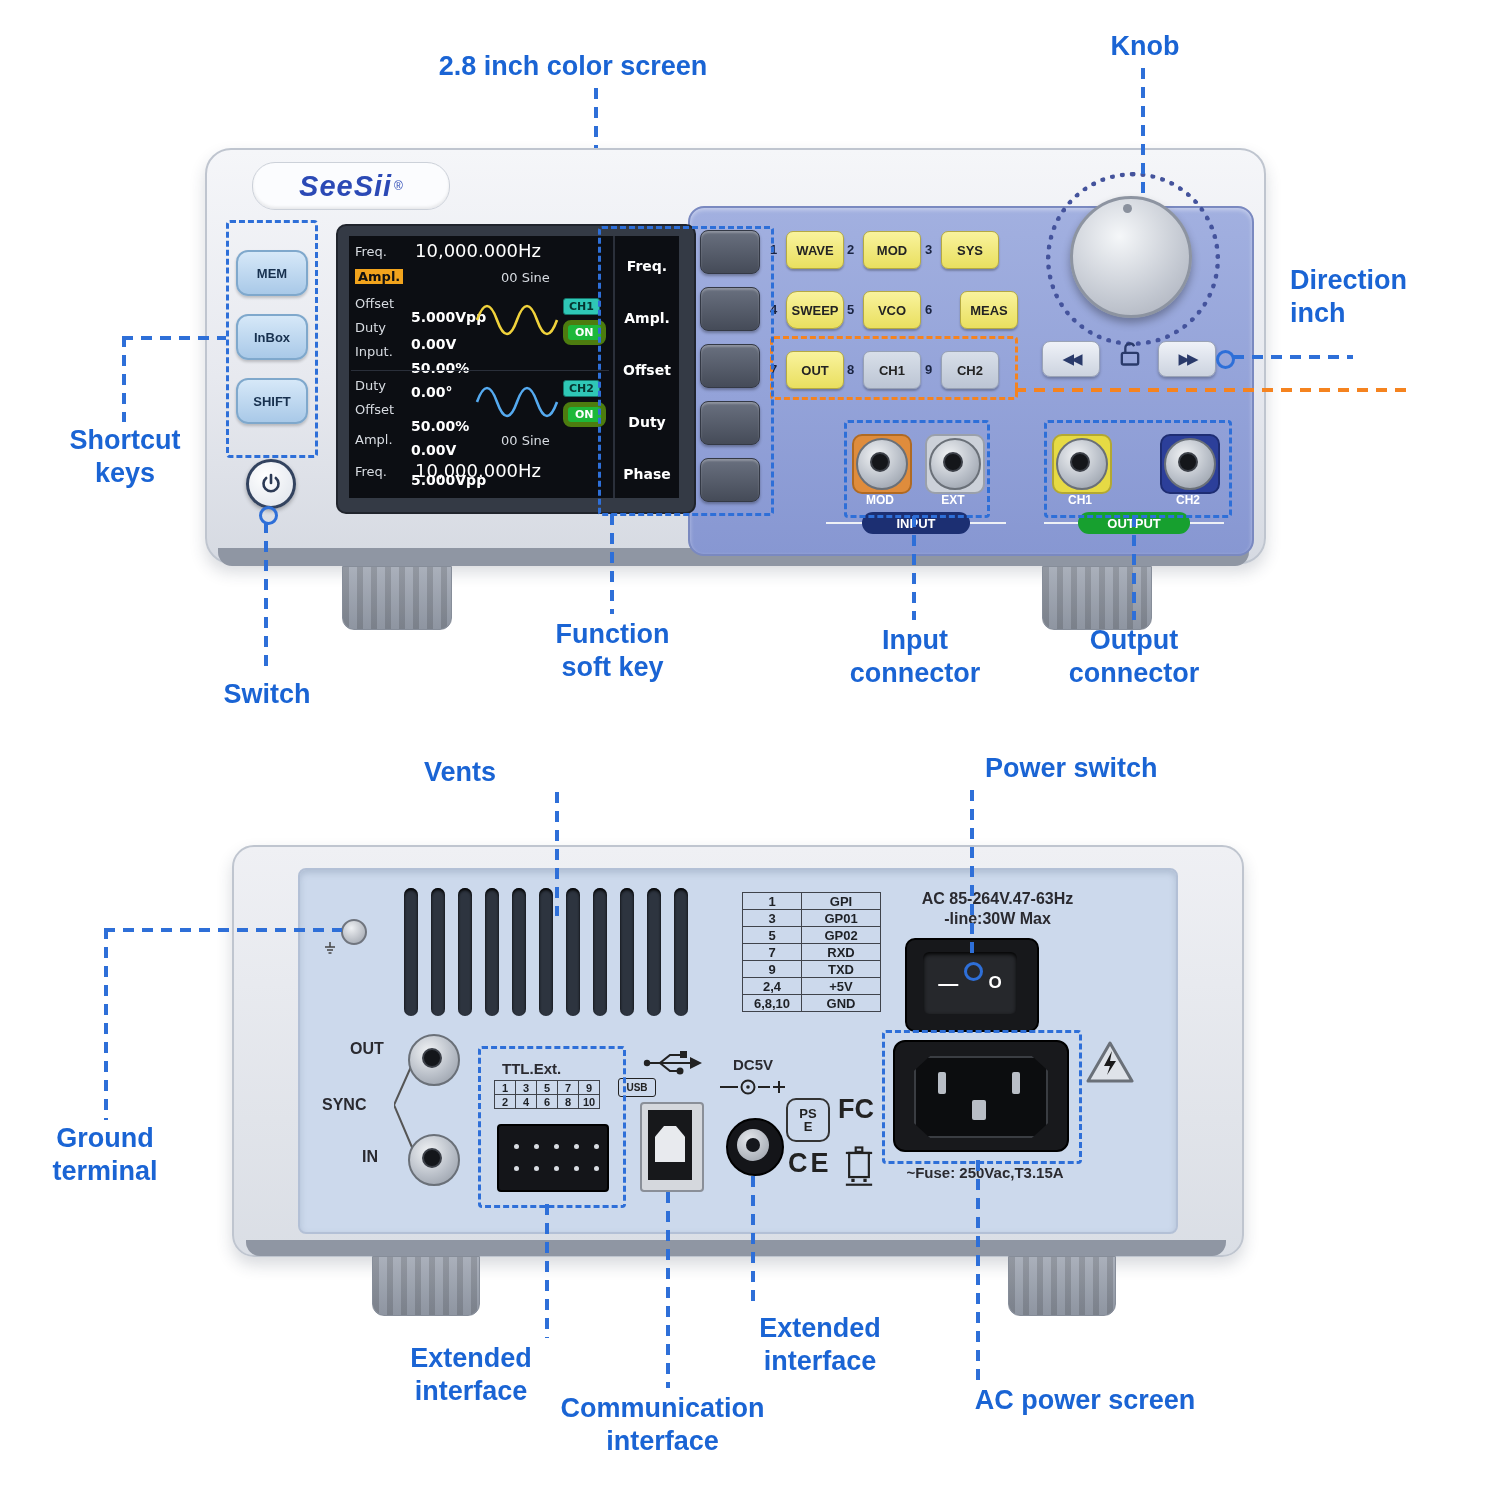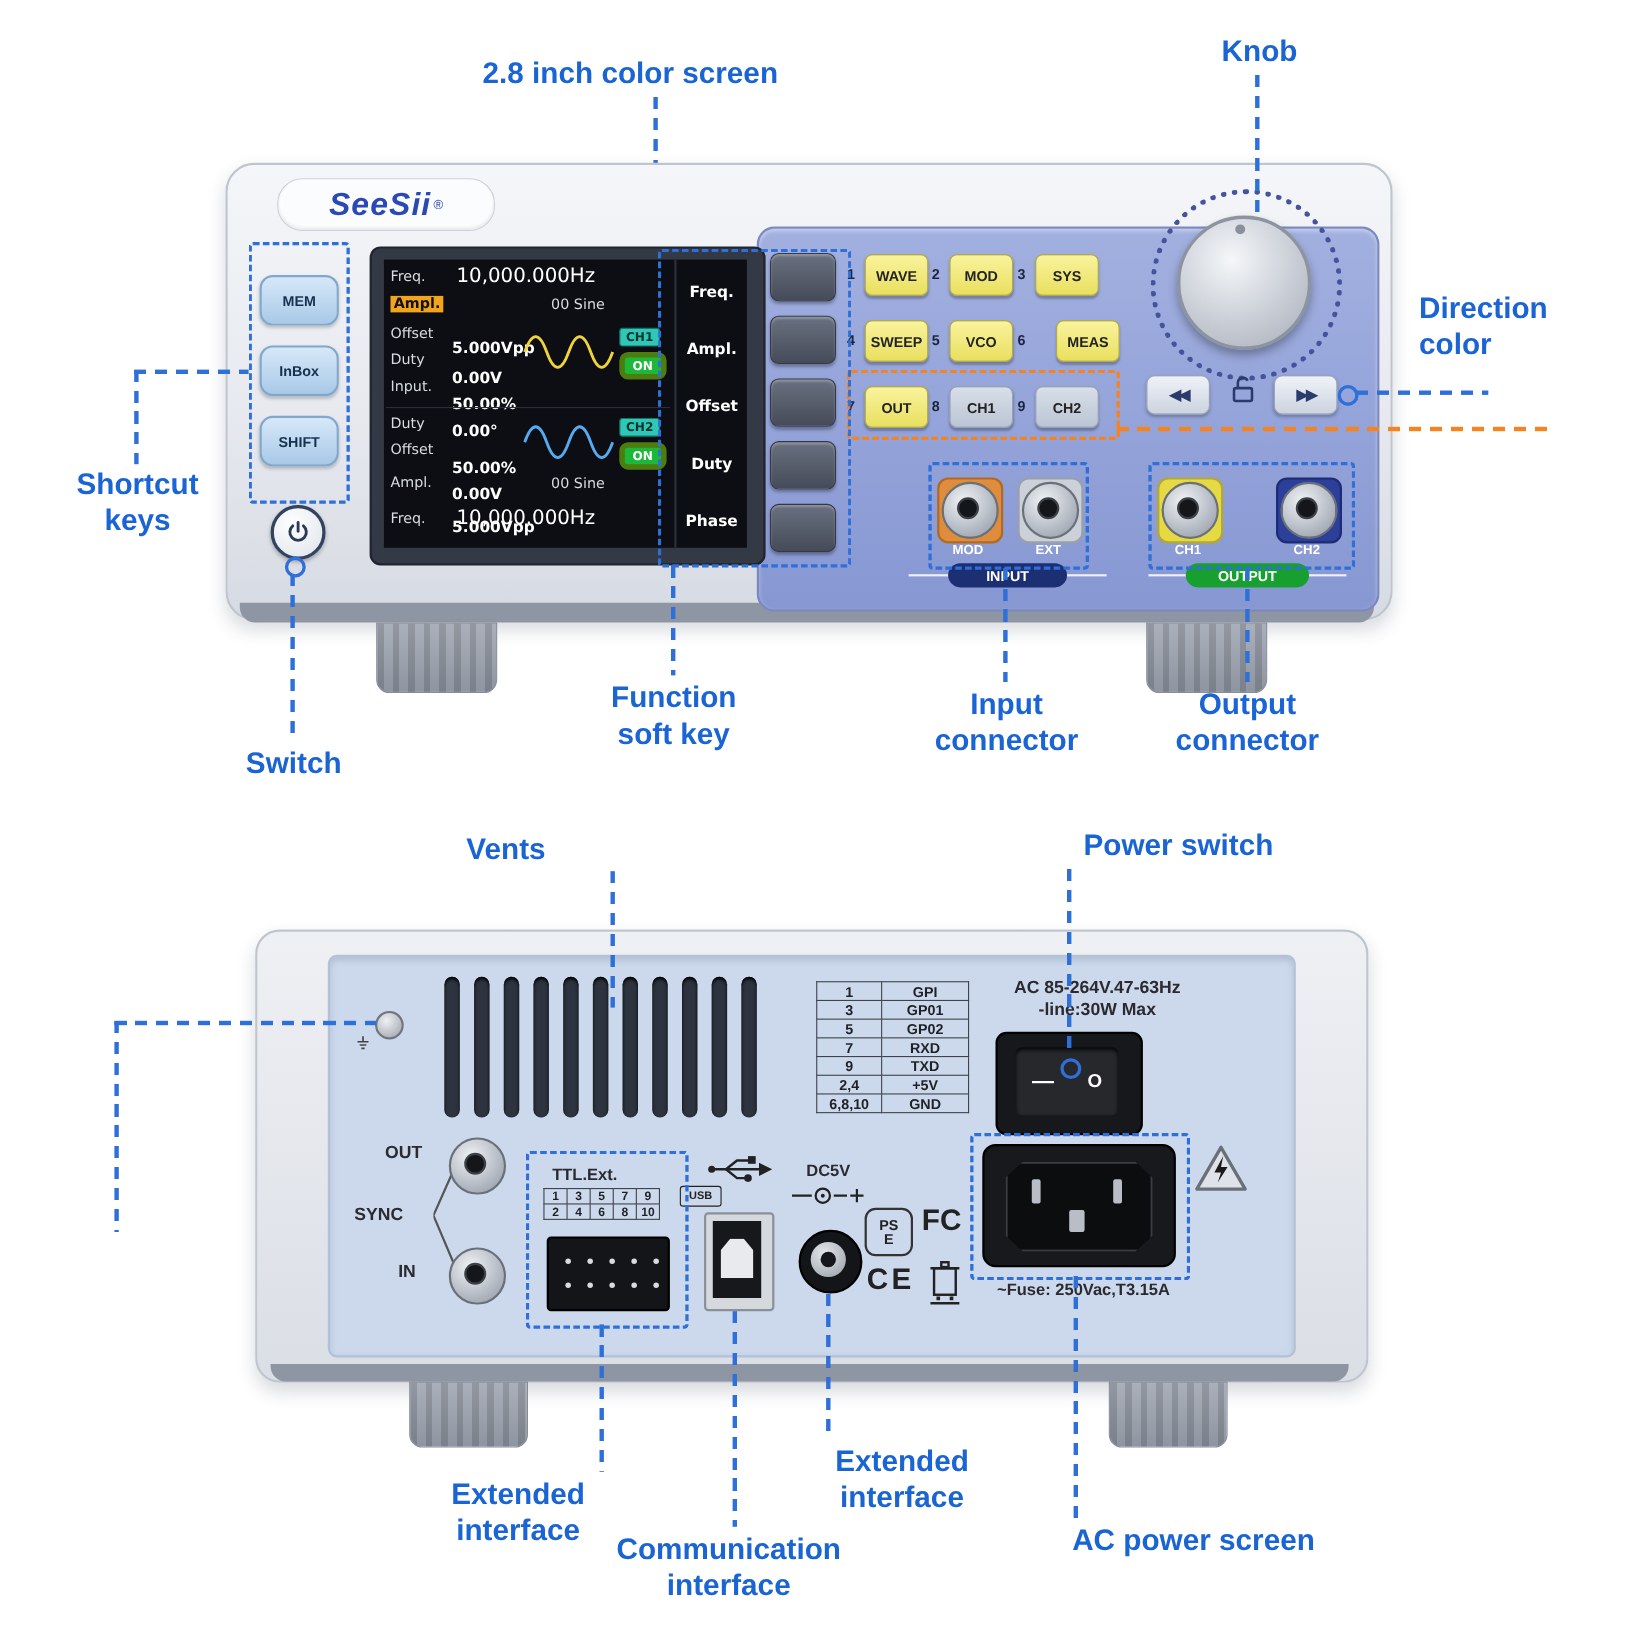--- a/index.html
+++ b/index.html
@@ -166,21 +166,21 @@
   <div class="softkey" style="top:401px;"></div>
   <div class="softkey" style="top:458px;"></div>
 
   <span class="keynum" style="left:770px;top:242px;">1</span>
   <div class="key ky" style="left:786px;top:231px;">WAVE</div>
   <span class="keynum" style="left:847px;top:242px;">2</span>
   <div class="key ky" style="left:863px;top:231px;">MOD</div>
   <span class="keynum" style="left:925px;top:242px;">3</span>
   <div class="key ky" style="left:941px;top:231px;">SYS</div>
   <span class="keynum" style="left:770px;top:302px;">4</span>
-  <div class="key ky" style="left:786px;top:291px;">SWEEP</div>
+  <div class="key ky" style="left:786px;top:291px;border-radius:11px;">SWEEP</div>
   <span class="keynum" style="left:847px;top:302px;">5</span>
   <div class="key ky" style="left:863px;top:291px;">VCO</div>
   <span class="keynum" style="left:925px;top:302px;">6</span>
   <div class="key ky" style="left:960px;top:291px;">MEAS</div>
   <span class="keynum" style="left:770px;top:362px;">7</span>
   <div class="key ky" style="left:786px;top:351px;">OUT</div>
   <span class="keynum" style="left:847px;top:362px;">8</span>
   <div class="key kg" style="left:863px;top:351px;">CH1</div>
   <span class="keynum" style="left:925px;top:362px;">9</span>
   <div class="key kg" style="left:941px;top:351px;">CH2</div>
@@ -222,21 +222,21 @@
   <div class="pline" style="left:1044px;top:522px;width:34px;"></div>
   <div class="pill" style="left:1078px;top:512px;width:112px;background:#17a02f;">OUTPUT</div>
   <div class="pline" style="left:1190px;top:522px;width:34px;"></div>
 
   <div class="ann tc" style="left:418px;top:50px;width:310px;">2.8 inch color screen</div>
   <div class="dv" style="left:594px;top:88px;height:60px;"></div>
 
   <div class="ann tc" style="left:1095px;top:30px;width:100px;">Knob</div>
   <div class="dv" style="left:1141px;top:68px;height:128px;"></div>
 
-  <div class="ann" style="left:1290px;top:264px;width:175px;">Direction color</div>
+  <div class="ann" style="left:1290px;top:264px;width:175px;">Direction inch</div>
   <div class="ring" style="left:1216px;top:350px;"></div>
   <div class="dh" style="left:1233px;top:355px;width:120px;"></div>
 
   <div class="dboxo" style="left:770px;top:336px;width:242px;height:58px;"></div>
   <div class="dho" style="left:1015px;top:388px;width:397px;"></div>
 
   <div class="dbox" style="left:226px;top:220px;width:86px;height:232px;"></div>
   <div class="dh" style="left:122px;top:336px;width:104px;"></div>
   <div class="dv" style="left:122px;top:336px;height:86px;"></div>
   <div class="ann tc" style="left:50px;top:424px;width:150px;">Shortcut keys</div>
@@ -420,20 +420,21 @@
 
   <div class="ann tc" style="left:405px;top:756px;width:110px;">Vents</div>
   <div class="dv" style="left:555px;top:792px;height:124px;"></div>
 
   <div class="ann" style="left:985px;top:752px;width:200px;">Power switch</div>
   <div class="dv" style="left:970px;top:790px;height:170px;"></div>
   <div class="ring" style="left:964px;top:962px;"></div>
 
   <div class="dh" style="left:104px;top:928px;width:238px;"></div>
   <div class="dv" style="left:104px;top:928px;height:192px;"></div>
+  <div class="ann tc" style="left:35px;top:1122px;width:140px;">Ground terminal</div>
 
   <div class="dbox" style="left:478px;top:1046px;width:142px;height:156px;"></div>
   <div class="dv" style="left:545px;top:1204px;height:134px;"></div>
   <div class="ann tc" style="left:396px;top:1342px;width:150px;">Extended interface</div>
 
   <div class="dv" style="left:666px;top:1192px;height:196px;"></div>
   <div class="ann tc" style="left:555px;top:1392px;width:215px;">Communication interface</div>
 
   <div class="dv" style="left:751px;top:1176px;height:132px;"></div>
   <div class="ann tc" style="left:745px;top:1312px;width:150px;">Extended interface</div>

